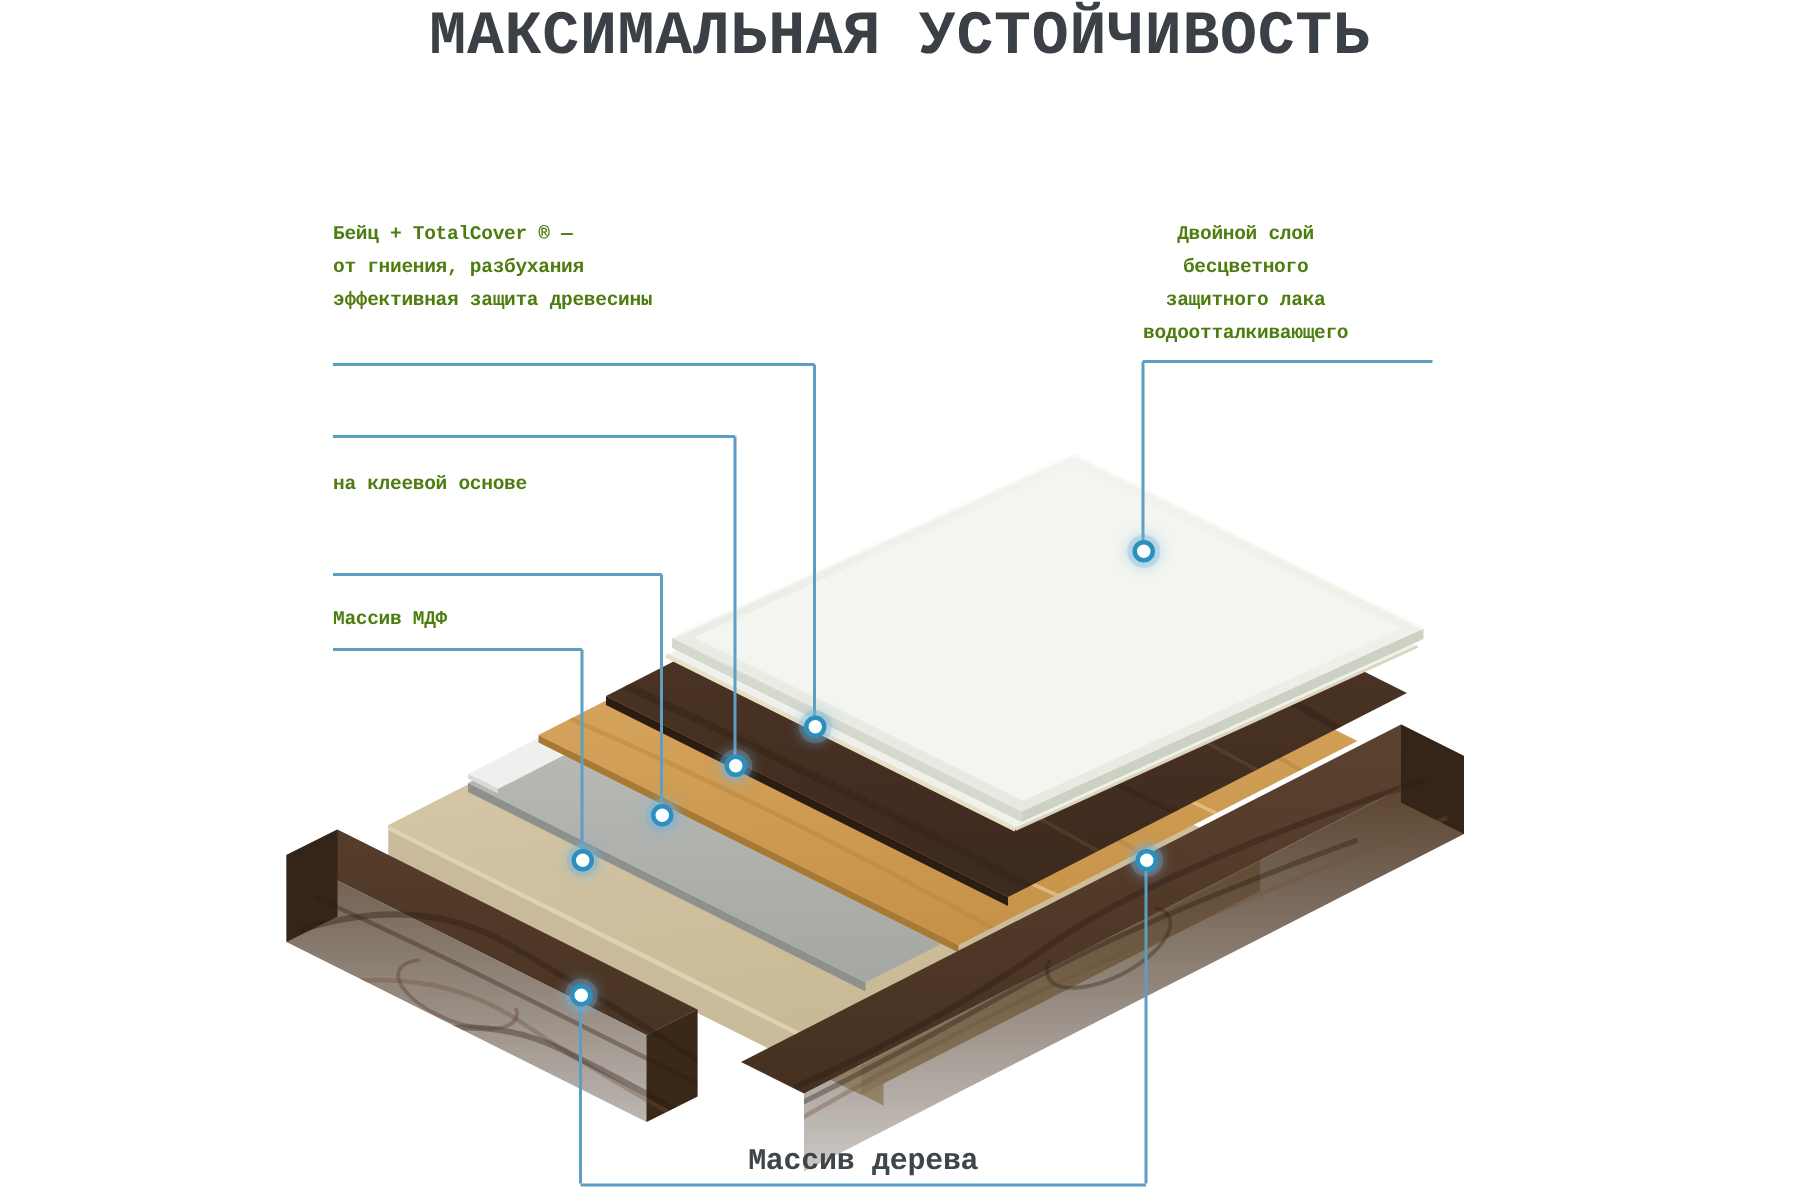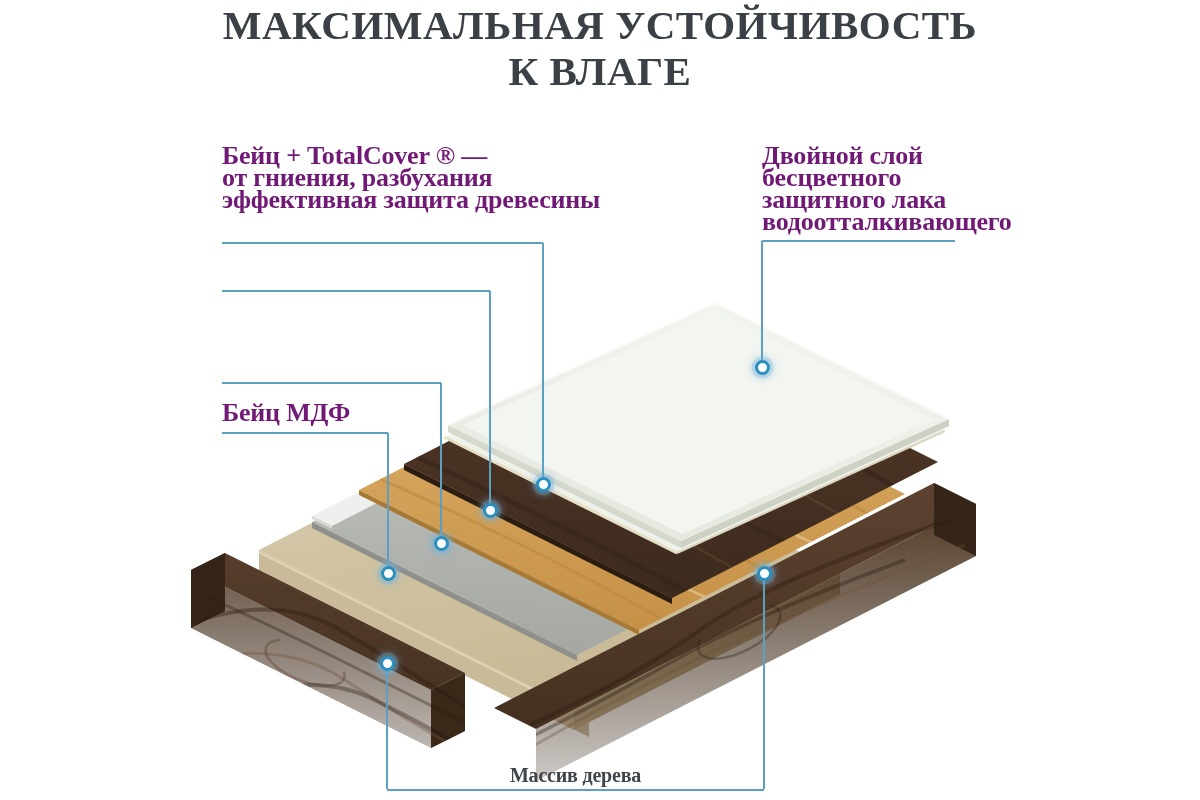--- a/index.html
+++ b/index.html
@@ -1,27 +1,27 @@
 <!DOCTYPE html>
 <html><head>
 <meta charset="utf-8">
 <style>
   html,body{margin:0;padding:0;background:#ffffff;}
   .canvas{
     position:relative;width:1200px;height:800px;background:#ffffff;overflow:hidden;
-    font-family:Liberation Serif, serif;
+    font-family:Liberation Mono, monospace;
   }
   .title{
     position:absolute;top:2px;left:0;width:1200px;text-align:center;
     font-size:41px;line-height:46px;font-weight:bold;letter-spacing:.5px;
     color:#3b4046;
   }
   .label{
-    position:absolute;font-size:26px;line-height:22px;font-weight:bold;
-    letter-spacing:-.2px;color:#701a75;white-space:nowrap;
+    position:absolute;font-size:13px;line-height:22px;font-weight:bold;
+    letter-spacing:-.2px;color:#4d7c0f;white-space:nowrap;
   }
   .hline{position:absolute;height:2px;background:#5d9ec3;}
   .vline{position:absolute;width:2px;background:#5d9ec3;}
   .dot{
     position:absolute;width:9px;height:9px;background:#ffffff;
     border:3px solid #2b8fc0;border-radius:50%;
     box-shadow:0 0 0 3.5px rgba(110,175,215,.28),0 0 9px 3px rgba(120,185,225,.5);
   }
   .bottom-label{
     position:absolute;left:387px;top:763px;width:377px;text-align:center;
@@ -29,21 +29,20 @@
   }
   svg{position:absolute;left:0;top:0;}
 </style>
 </head>
 <body>
 
 <div class="canvas">
 
   <div class="title">
     <div>МАКСИМАЛЬНАЯ УСТОЙЧИВОСТЬ</div>
-    <div>К ВЛАГЕ</div>
   </div>
 
   <svg width="1200" height="800" viewBox="0 0 1200 800">
     <defs>
       <linearGradient id="gWhite" gradientUnits="userSpaceOnUse" x1="716" y1="303" x2="681" y2="541">
         <stop offset="0" stop-color="#f2f4ee"></stop>
           <stop offset="1" stop-color="#e6e9e0"></stop>
       </linearGradient>
       <linearGradient id="gWenge" gradientUnits="userSpaceOnUse" x1="670" y1="328" x2="672" y2="598">
         <stop offset="0" stop-color="#55392a"></stop>
@@ -180,29 +179,30 @@
     <div>от гниения, разбухания</div>
     <div>эффективная защита древесины</div>
   </div>
   <div class="hline" style="left:222px;top:242px;width:321px;"></div>
   <div class="vline" style="left:542px;top:243px;height:241px;"></div>
 
   <div class="hline" style="left:222px;top:290px;width:268px;"></div>
   <div class="vline" style="left:489px;top:291px;height:219px;"></div>
 
   <div class="label" style="left:222px;top:312px;">
+    <div>на клеевой основе</div>
   </div>
   <div class="hline" style="left:222px;top:382px;width:219px;"></div>
   <div class="vline" style="left:440px;top:383px;height:160px;"></div>
 
-  <div class="label" style="left:222px;top:402px;">Бейц МДФ</div>
+  <div class="label" style="left:222px;top:402px;">Массив МДФ</div>
   <div class="hline" style="left:222px;top:432px;width:166px;"></div>
   <div class="vline" style="left:387px;top:433px;height:140px;"></div>
 
-  <div class="label" style="left:762px;top:145px;">
+  <div class="label" style="left:762px;top:145px;text-align:center;">
     <div>Двойной слой</div>
     <div>бесцветного</div>
     <div>защитного лака</div>
     <div>водоотталкивающего</div>
   </div>
   <div class="hline" style="left:762px;top:240px;width:193px;"></div>
   <div class="vline" style="left:761px;top:241px;height:126px;"></div>
 
   <div class="bottom-label">Массив дерева</div>
   <div class="vline" style="left:386px;top:663px;height:126px;"></div>

